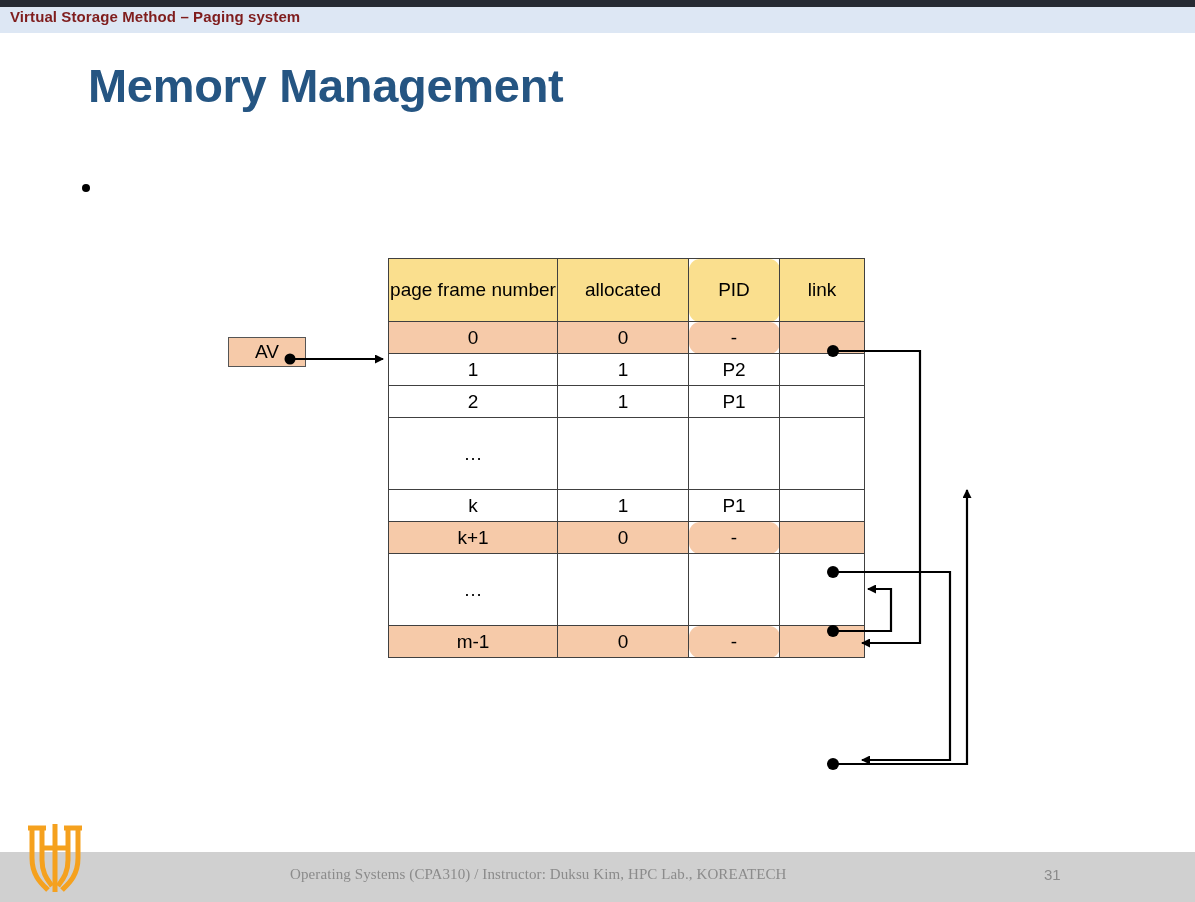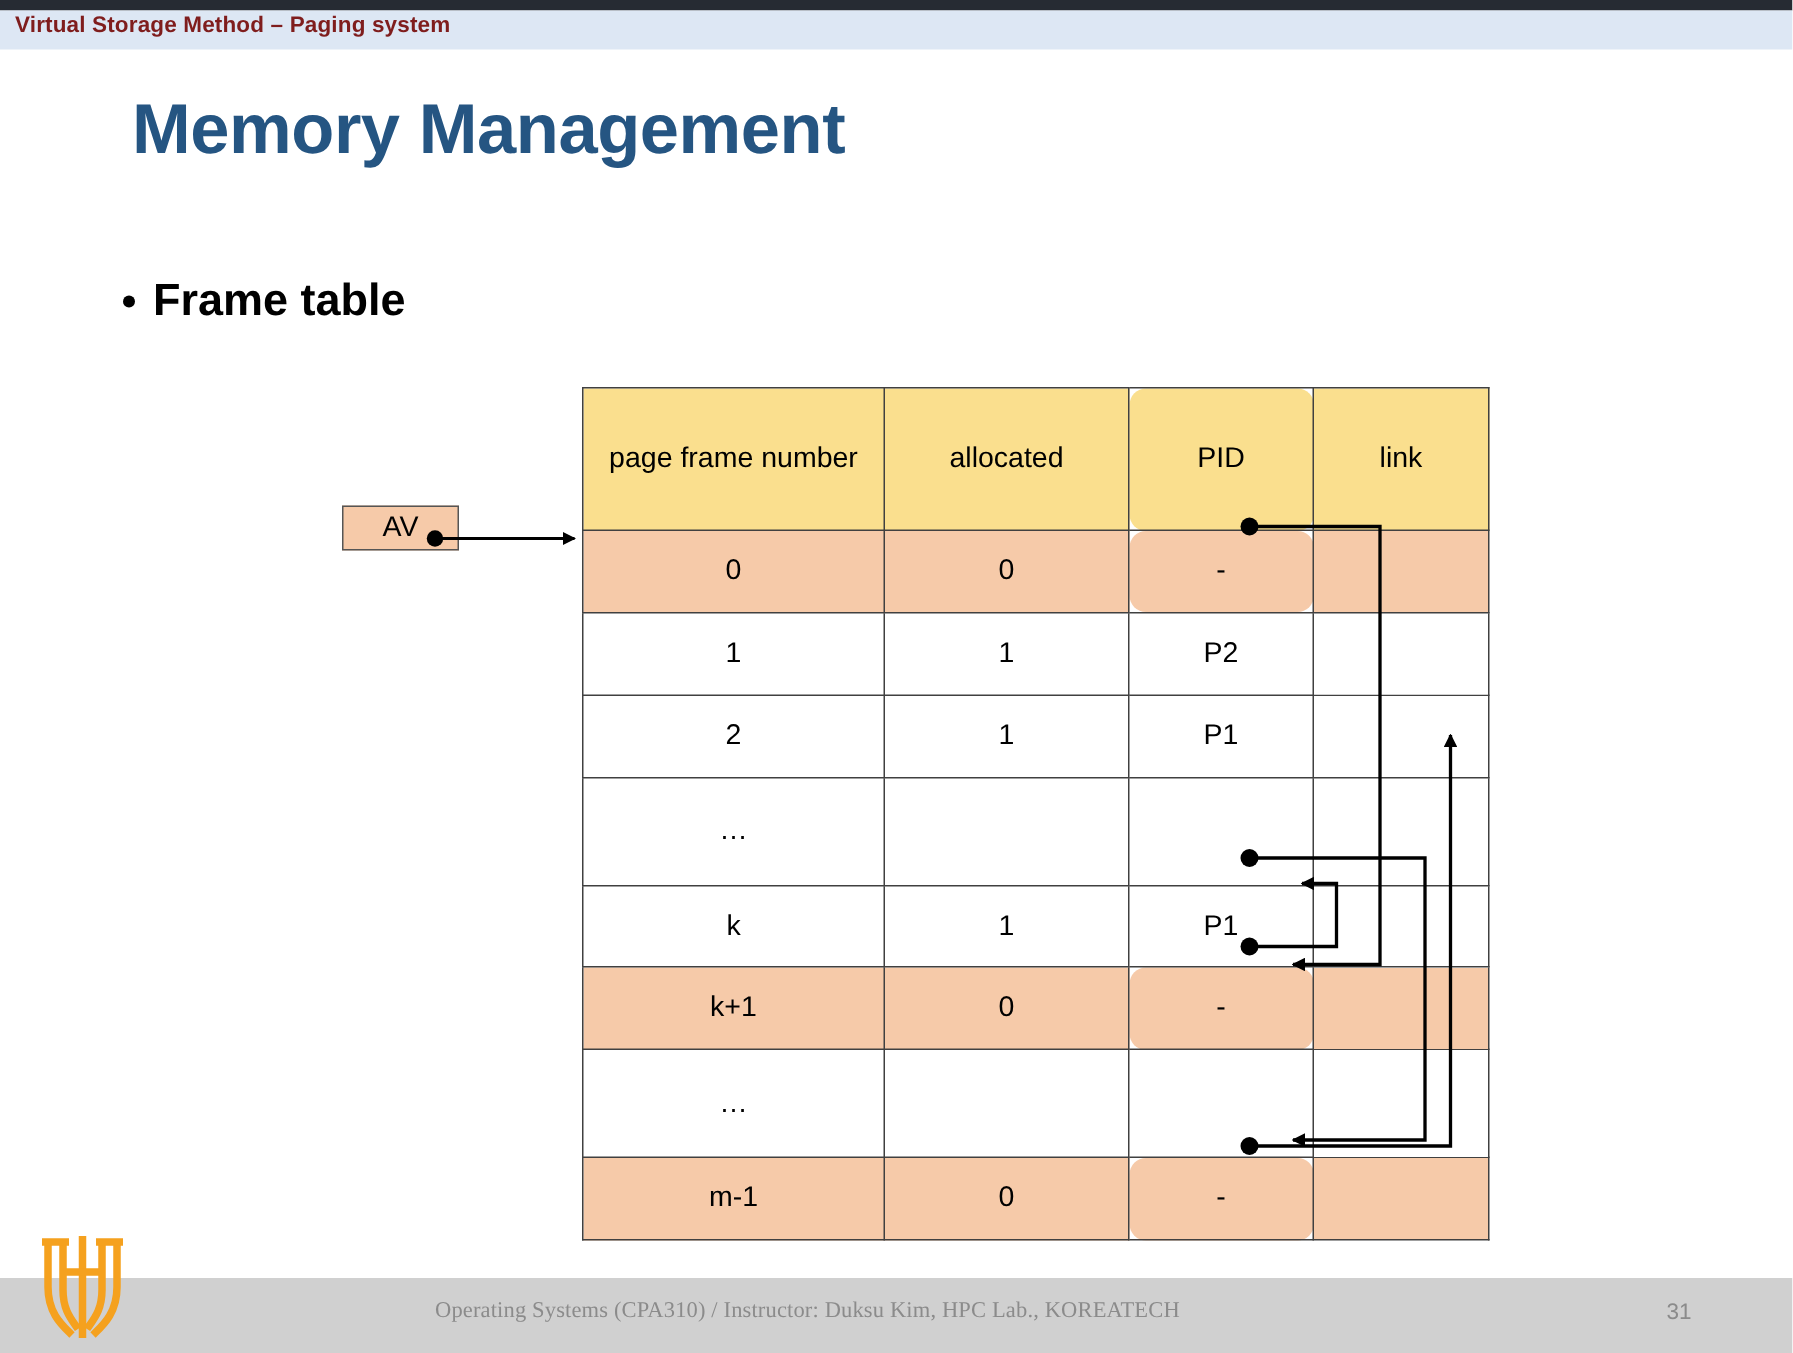--- a/index.html
+++ b/index.html
@@ -49,21 +49,21 @@
     border-collapse:collapse;
     table-layout:fixed;
     background:#fff;
   }
   #frame-table td{
     border:1.6px solid #404040;
     text-align:center;
     vertical-align:middle;
     font-size:19px;
     color:#000;
-    padding:16px;
+    padding:0;
     line-height:1.15;
   }
   .c0{width:168px;}
   .c1{width:130px;}
   .c2{width:90px;border-radius:11px;}
   .c3{width:84px;}
   .hdr td{background:#fadf8e;font-size:19px;height:62px;}
   .r-free td{background:#f6caa9;}
   .r-used td{background:#ffffff;}
   .r-norm{height:32px;}
@@ -93,39 +93,38 @@
     position:absolute;left:0;top:852px;width:1195px;height:50px;
     background:#d0d0d0;
   }
   .footer-text{
     position:absolute;left:290px;top:866px;
     font-size:15px;color:#8b8b8b;white-space:nowrap;
     letter-spacing:.1px;
     font-family:Liberation Serif, serif;
   }
   .footer-page{
-    position:absolute;left:1111px;top:866px;
+    position:absolute;left:1044px;top:866px;
     font-size:15px;color:#8b8b8b;
   }
   #logo{
     position:absolute;left:24px;top:818px;width:62px;height:76px;
   }
 </style>
 </head>
 <body>
 
 <div class="topstrip"></div>
 <div class="headerband"></div>
 <div class="header-text">Virtual Storage Method – Paging system</div>
 
 <div class="slide-title">Memory Management</div>
 
 <div class="bullet-row">
   <span class="bullet-dot"></span>
-  <span class="bullet-text">Frame table</span>
 </div>
 
 <div id="av-box">
   <span>AV</span>
 </div>
 
 <table id="frame-table">
   <tbody>
       <tr class="hdr">
         <td class="c0">page frame number</td>

